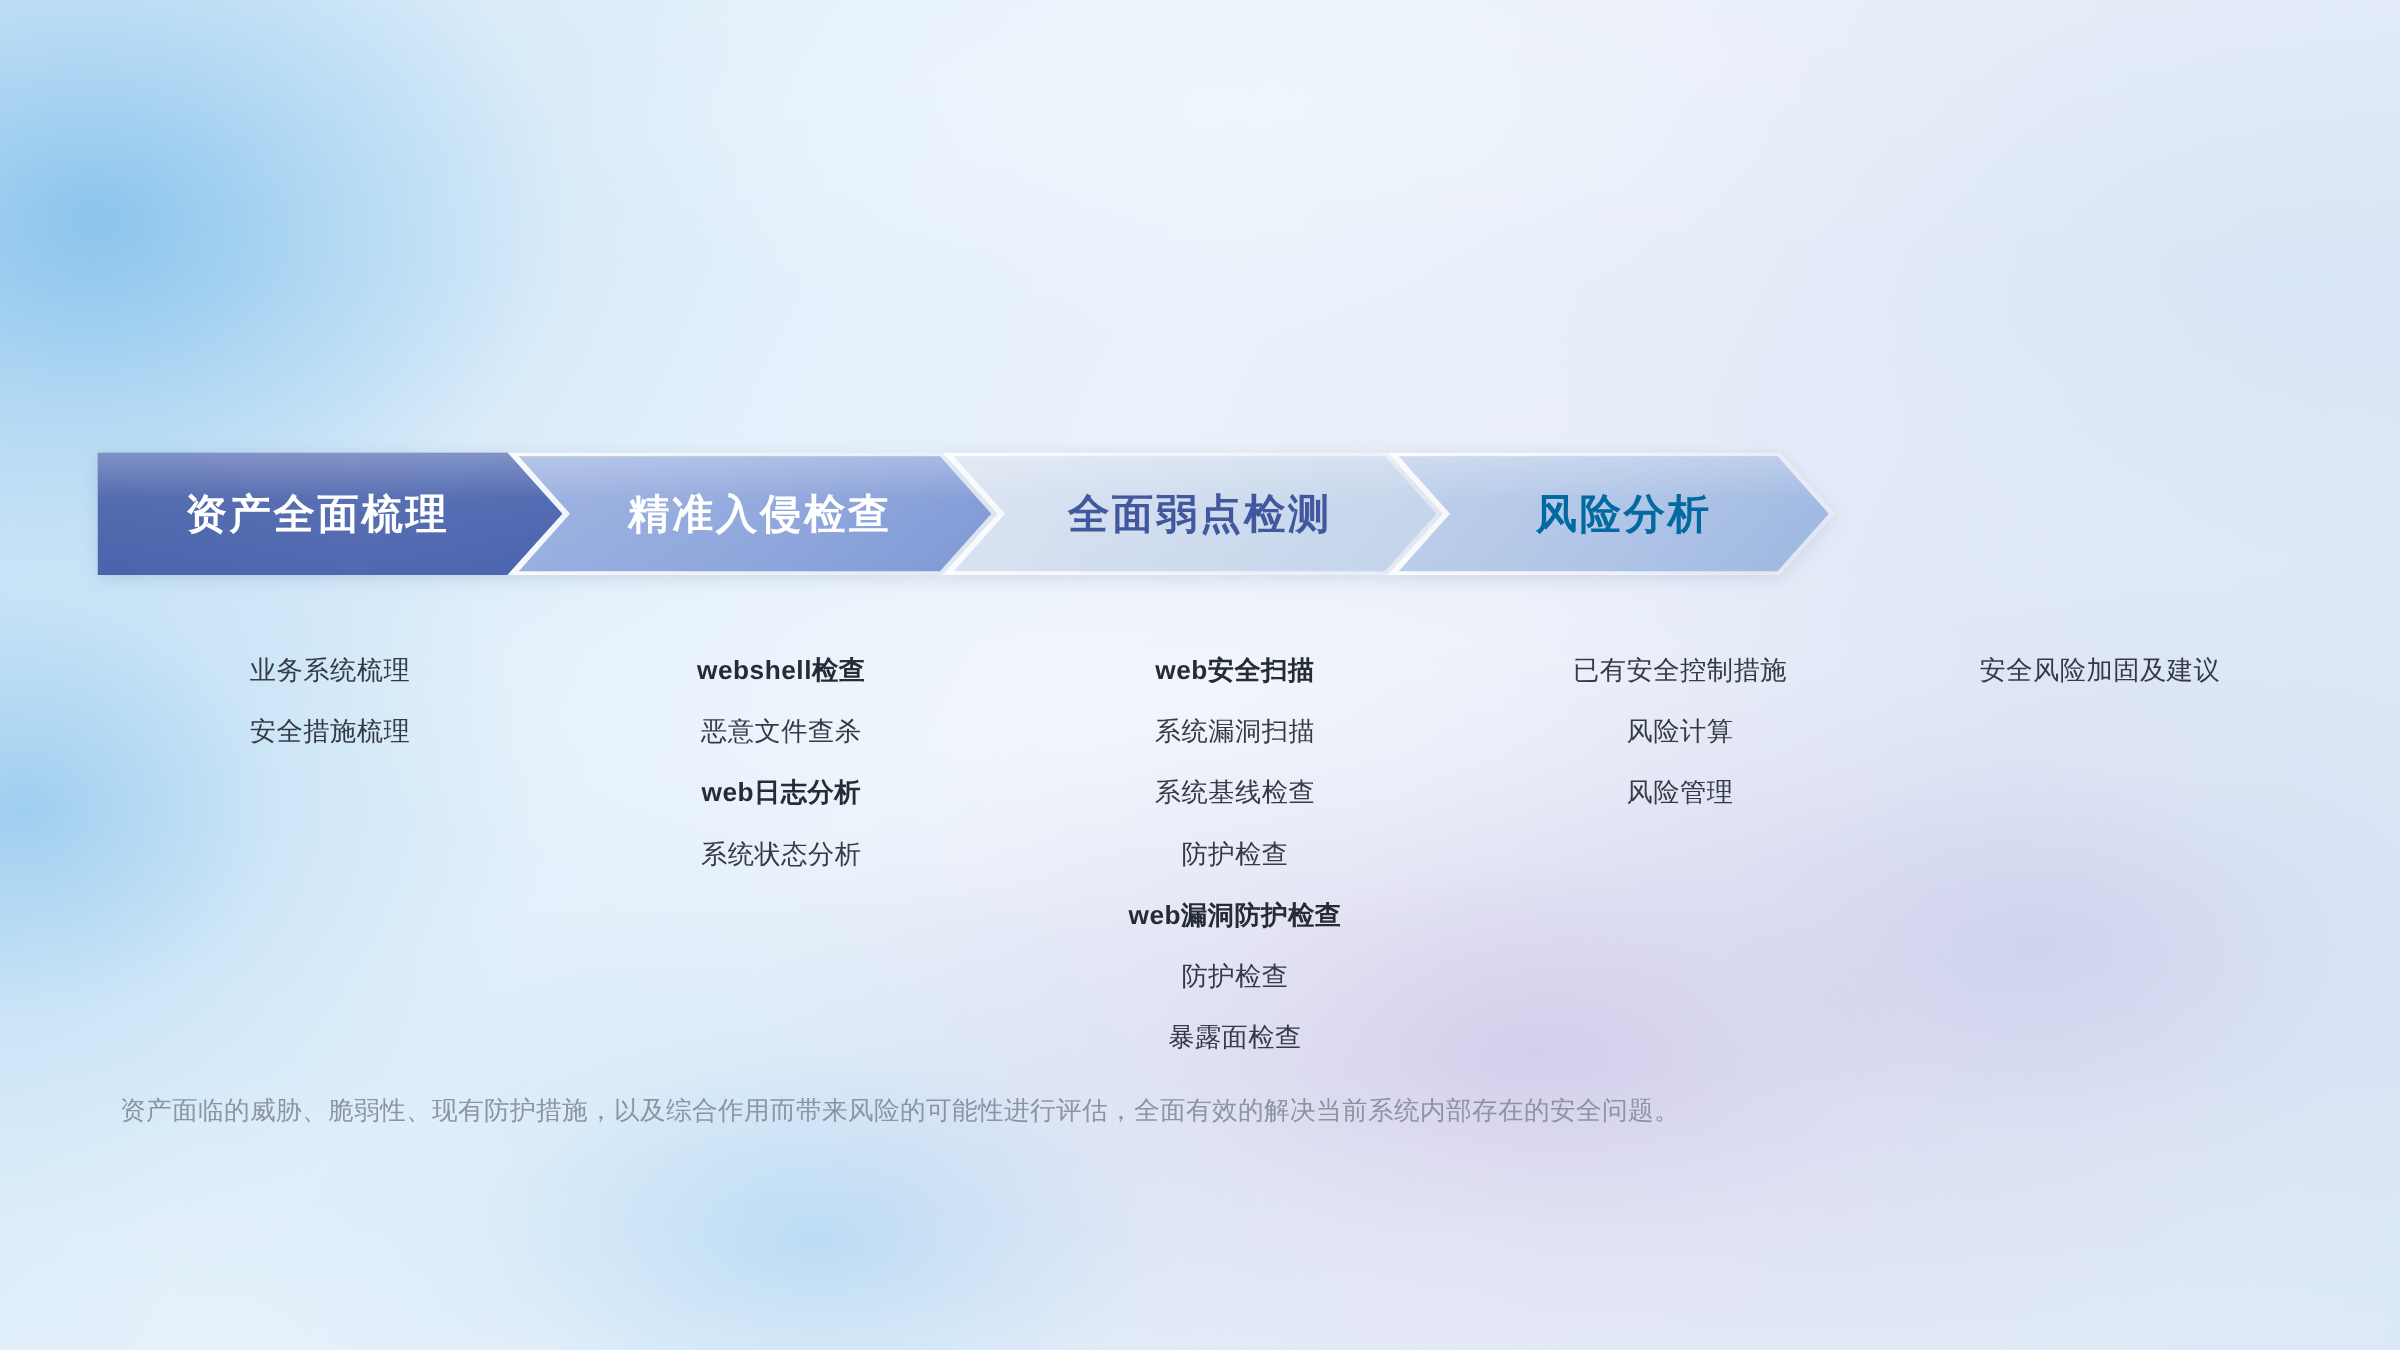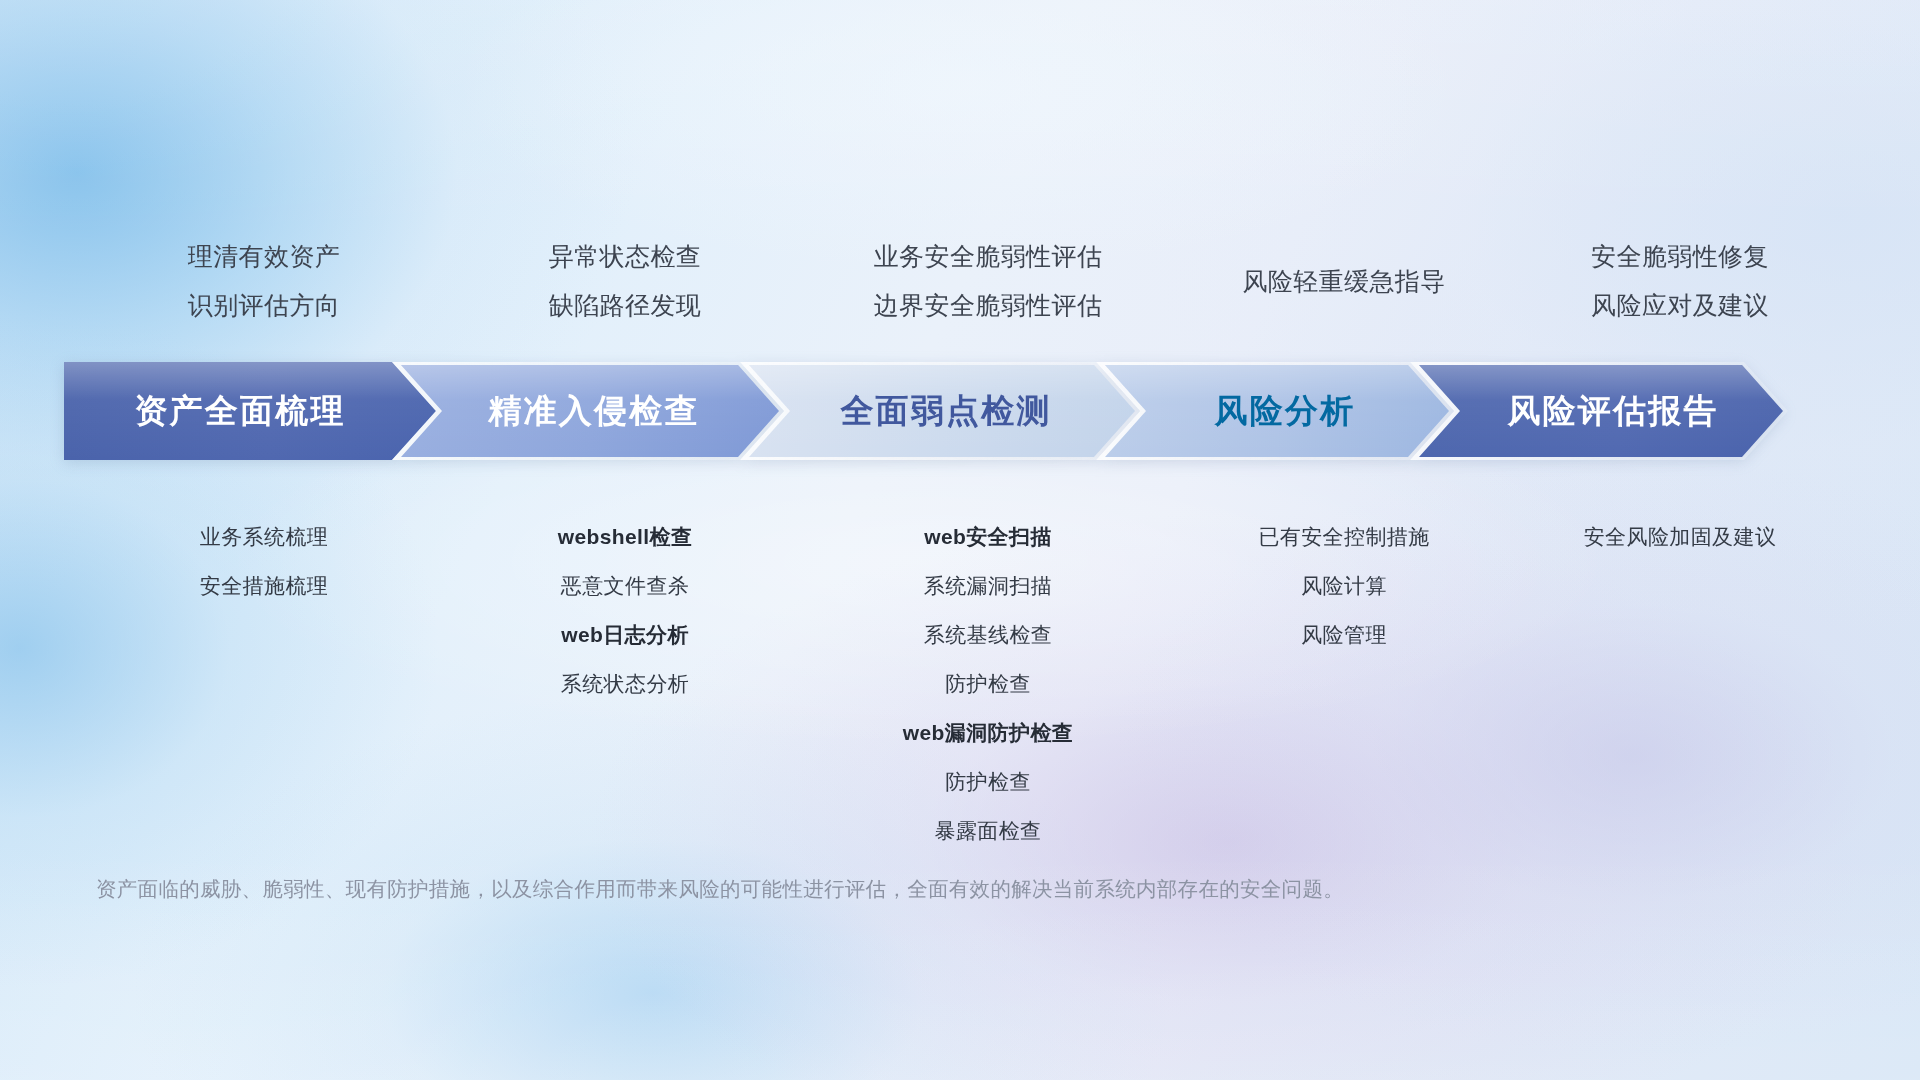--- a/index.html
+++ b/index.html
@@ -135,21 +135,21 @@
   }
   .bottom-item.em { font-weight: 700; color: #262c36; }
 
   
   .col.c4 .top-item { margin-top: 25px; }
   .col.c5 .top-item:first-child { margin-top: 0; }
 
   
   .band {
     position: absolute;
-    left: 64px;
+    left: 78px;
     top: 362px;
     width: 1770px;
     height: 98px;
     display: flex;
     filter: drop-shadow(0 3px 7px rgba(90,120,160,0.22));
   }
 
   .chev {
     position: relative;
     height: 98px;
@@ -209,47 +209,20 @@
   <div class="bg-layer bg-blob-b"></div>
   <div class="bg-layer bg-blob-c"></div>
   <div class="bg-layer bg-blob-d"></div>
   <div class="bg-layer bg-blob-e"></div>
   <div class="bg-layer bg-blob-g"></div>
   <div class="bg-layer bg-blob-h"></div>
   <div class="bg-layer bg-vignette"></div>
 
   <div class="content">
 
-    <div class="row-top">
-
-      <div class="col c1">
-        <div class="top-item">理清有效资产</div>
-        <div class="top-item">识别评估方向</div>
-      </div>
-
-      <div class="col c2">
-        <div class="top-item">异常状态检查</div>
-        <div class="top-item">缺陷路径发现</div>
-      </div>
-
-      <div class="col c3">
-        <div class="top-item">业务安全脆弱性评估</div>
-        <div class="top-item">边界安全脆弱性评估</div>
-      </div>
-
-      <div class="col c4">
-        <div class="top-item">风险轻重缓急指导</div>
-      </div>
-
-      <div class="col c5">
-        <div class="top-item">安全脆弱性修复</div>
-        <div class="top-item">风险应对及建议</div>
-      </div>
-
-    </div>
 
     <div class="band">
 
       <div class="chev w1">
         <svg class="chev-shape" viewBox="0 0 372 98" preserveAspectRatio="none">
           <defs>
             <linearGradient id="g1" x1="0" y1="0" x2="1" y2="0">
               <stop offset="0%" stop-color="#4a63ab"></stop>
               <stop offset="55%" stop-color="#5068b0"></stop>
               <stop offset="100%" stop-color="#4a64ae"></stop>
@@ -319,39 +292,20 @@
               <stop offset="100%" stop-color="#ffffff" stop-opacity="0.30"></stop>
             </linearGradient>
           </defs>
           <path d="M0,0 L314,0 L358,49 L314,98 L0,98 L44,49 Z" fill="url(#edge4)"></path>
           <path d="M9,3 L312,3 L353,49 L312,95 L9,95 L50,49 Z" fill="url(#g4)"></path>
           <path d="M9,3 L312,3 L353,49 L312,95 L9,95 L50,49 Z" fill="url(#sheen)"></path>
         </svg>
         <span class="chev-label" style="color:#0369a1">风险分析</span>
       </div>
 
-      <div class="chev w5">
-        <svg class="chev-shape" viewBox="0 0 378 98" preserveAspectRatio="none">
-          <defs>
-            <linearGradient id="g5" x1="0" y1="0" x2="1" y2="0">
-              <stop offset="0%" stop-color="#4e67ae"></stop>
-              <stop offset="55%" stop-color="#5169b1"></stop>
-              <stop offset="100%" stop-color="#4a63ac"></stop>
-            </linearGradient>
-            <linearGradient id="edge5" x1="0" y1="0" x2="1" y2="0">
-              <stop offset="0%" stop-color="#ffffff" stop-opacity="0.85"></stop>
-              <stop offset="100%" stop-color="#ffffff" stop-opacity="0.18"></stop>
-            </linearGradient>
-          </defs>
-          <path d="M0,0 L334,0 L378,49 L334,98 L0,98 L44,49 Z" fill="url(#edge5)"></path>
-          <path d="M9,3 L332,3 L373,49 L332,95 L9,95 L50,49 Z" fill="url(#g5)"></path>
-          <path d="M9,3 L332,3 L373,49 L332,95 L9,95 L50,49 Z" fill="url(#sheen)"></path>
-        </svg>
-        <span class="chev-label" style="color:#ffffff">风险评估报告</span>
-      </div>
 
     </div>
 
     <div class="row-bottom">
 
       <div class="col c1">
         <div class="bottom-item">业务系统梳理</div>
         <div class="bottom-item">安全措施梳理</div>
       </div>
 

